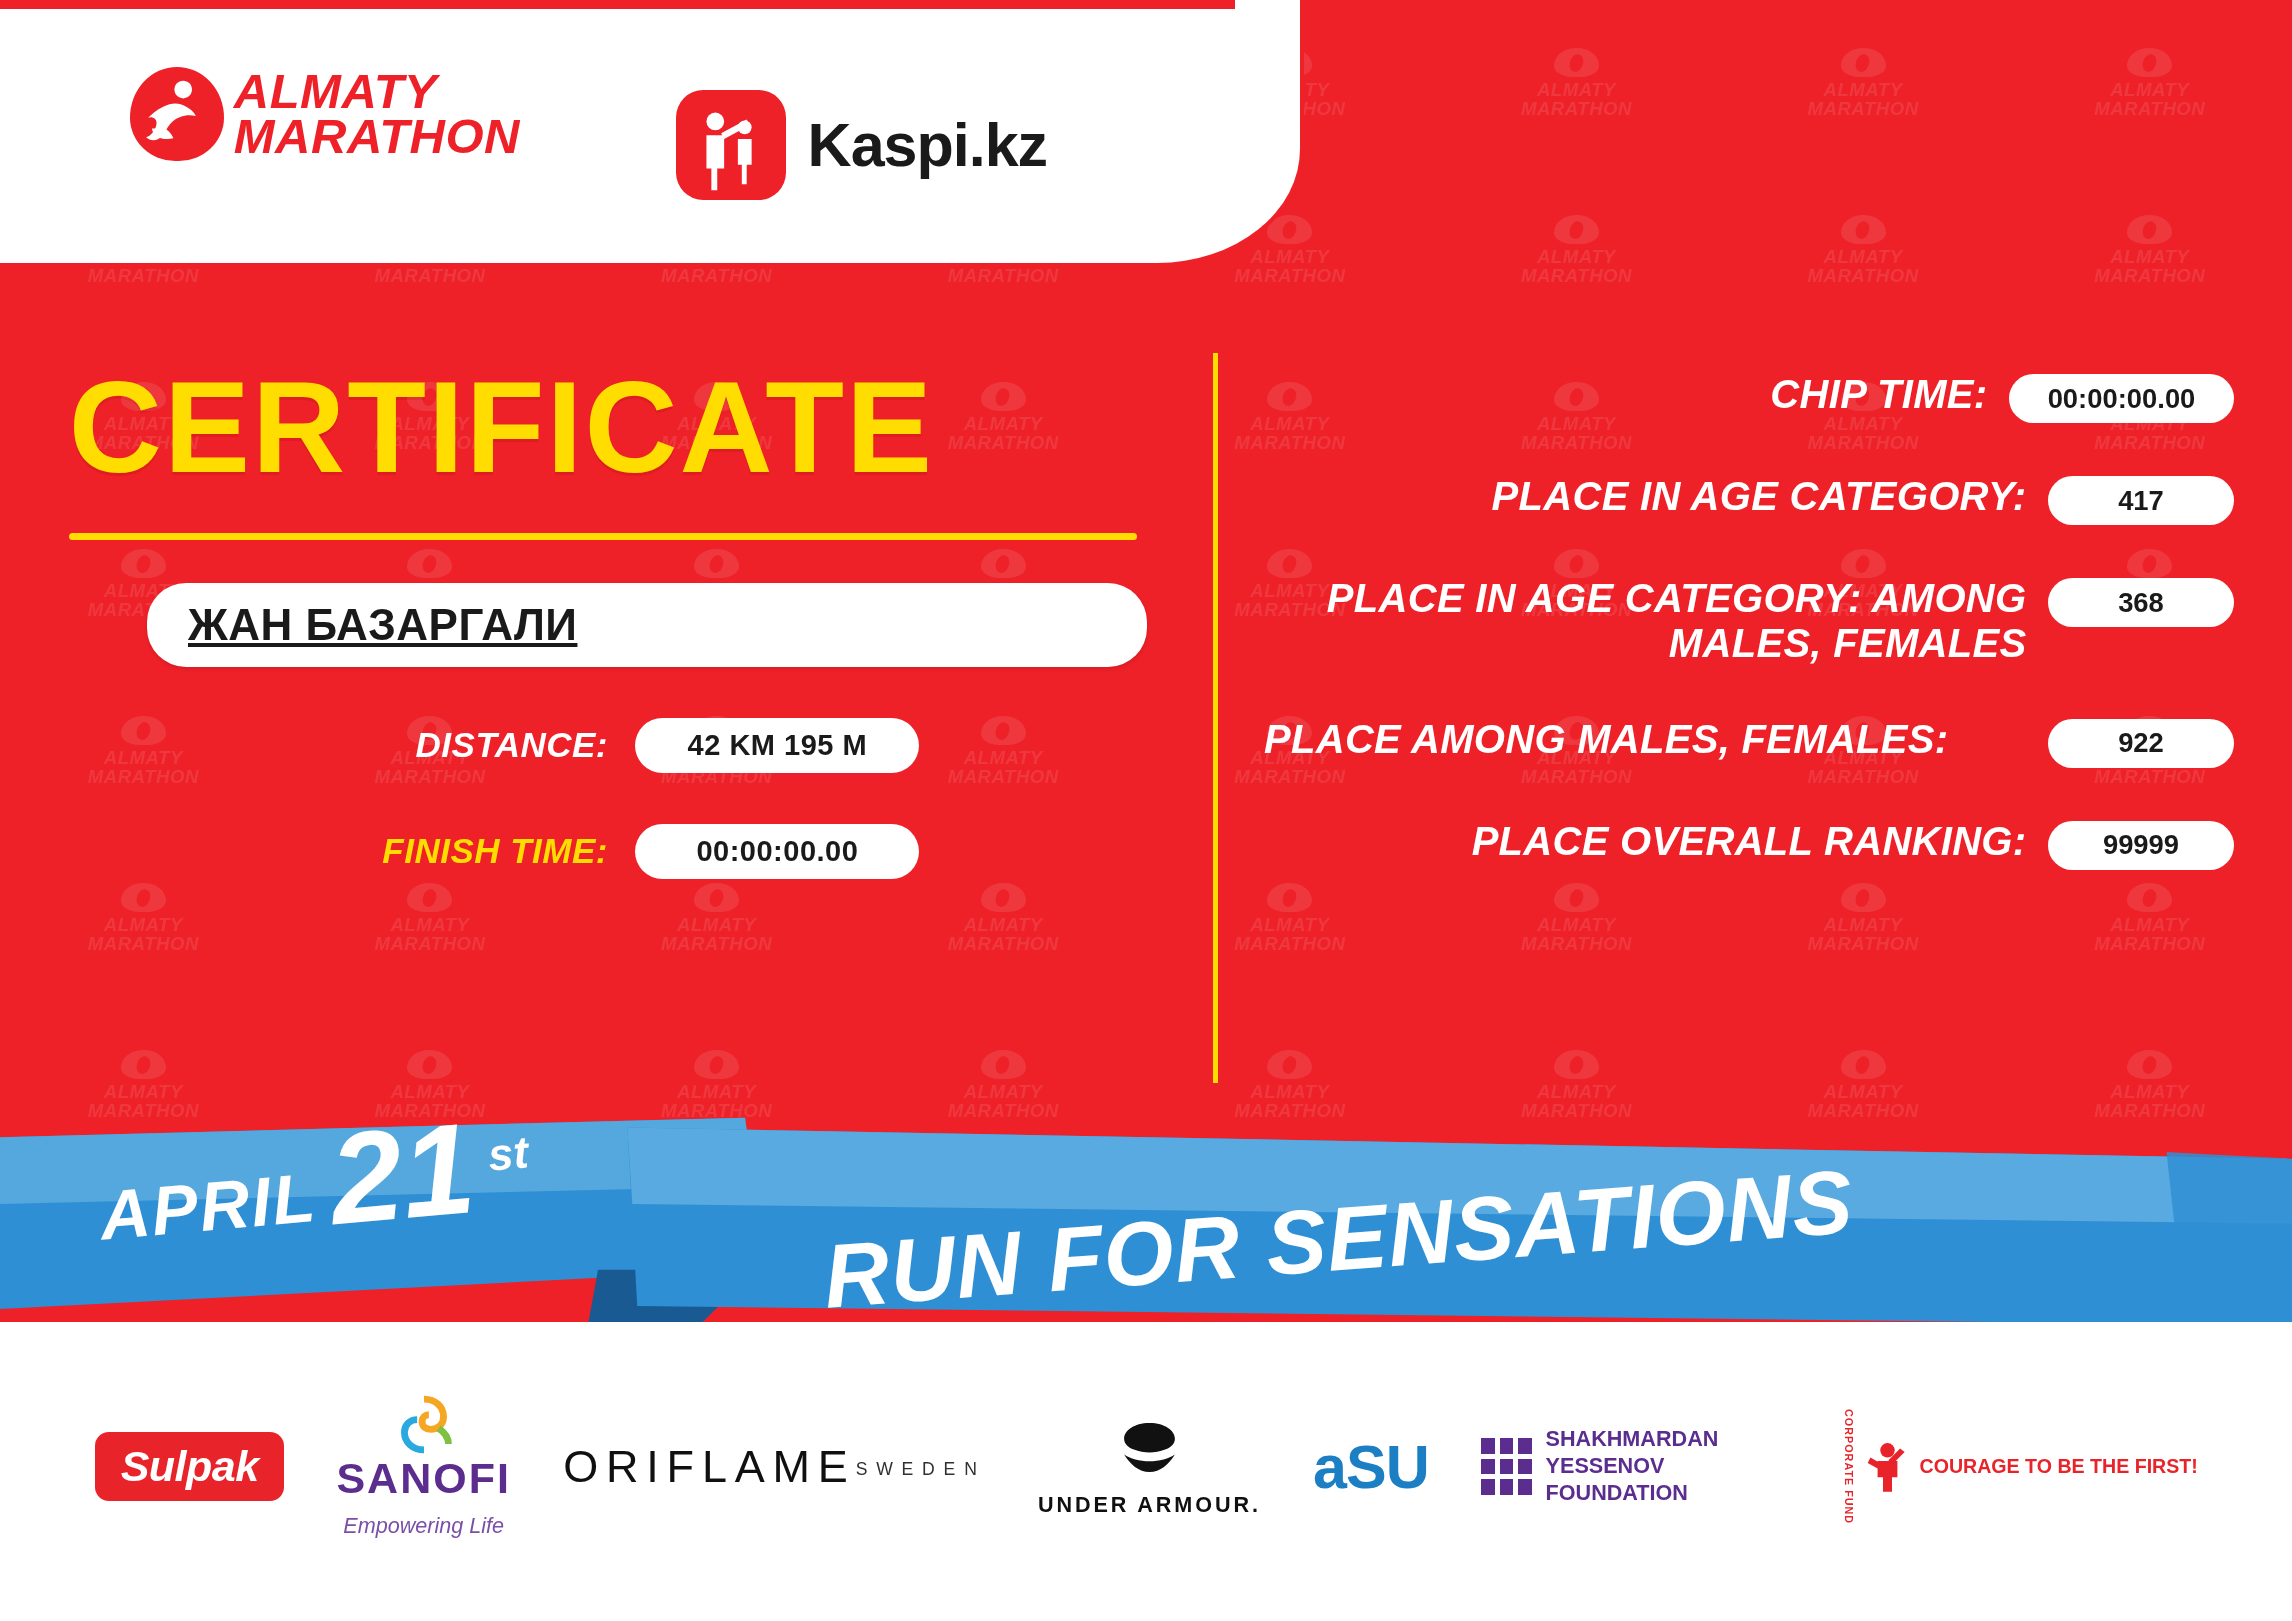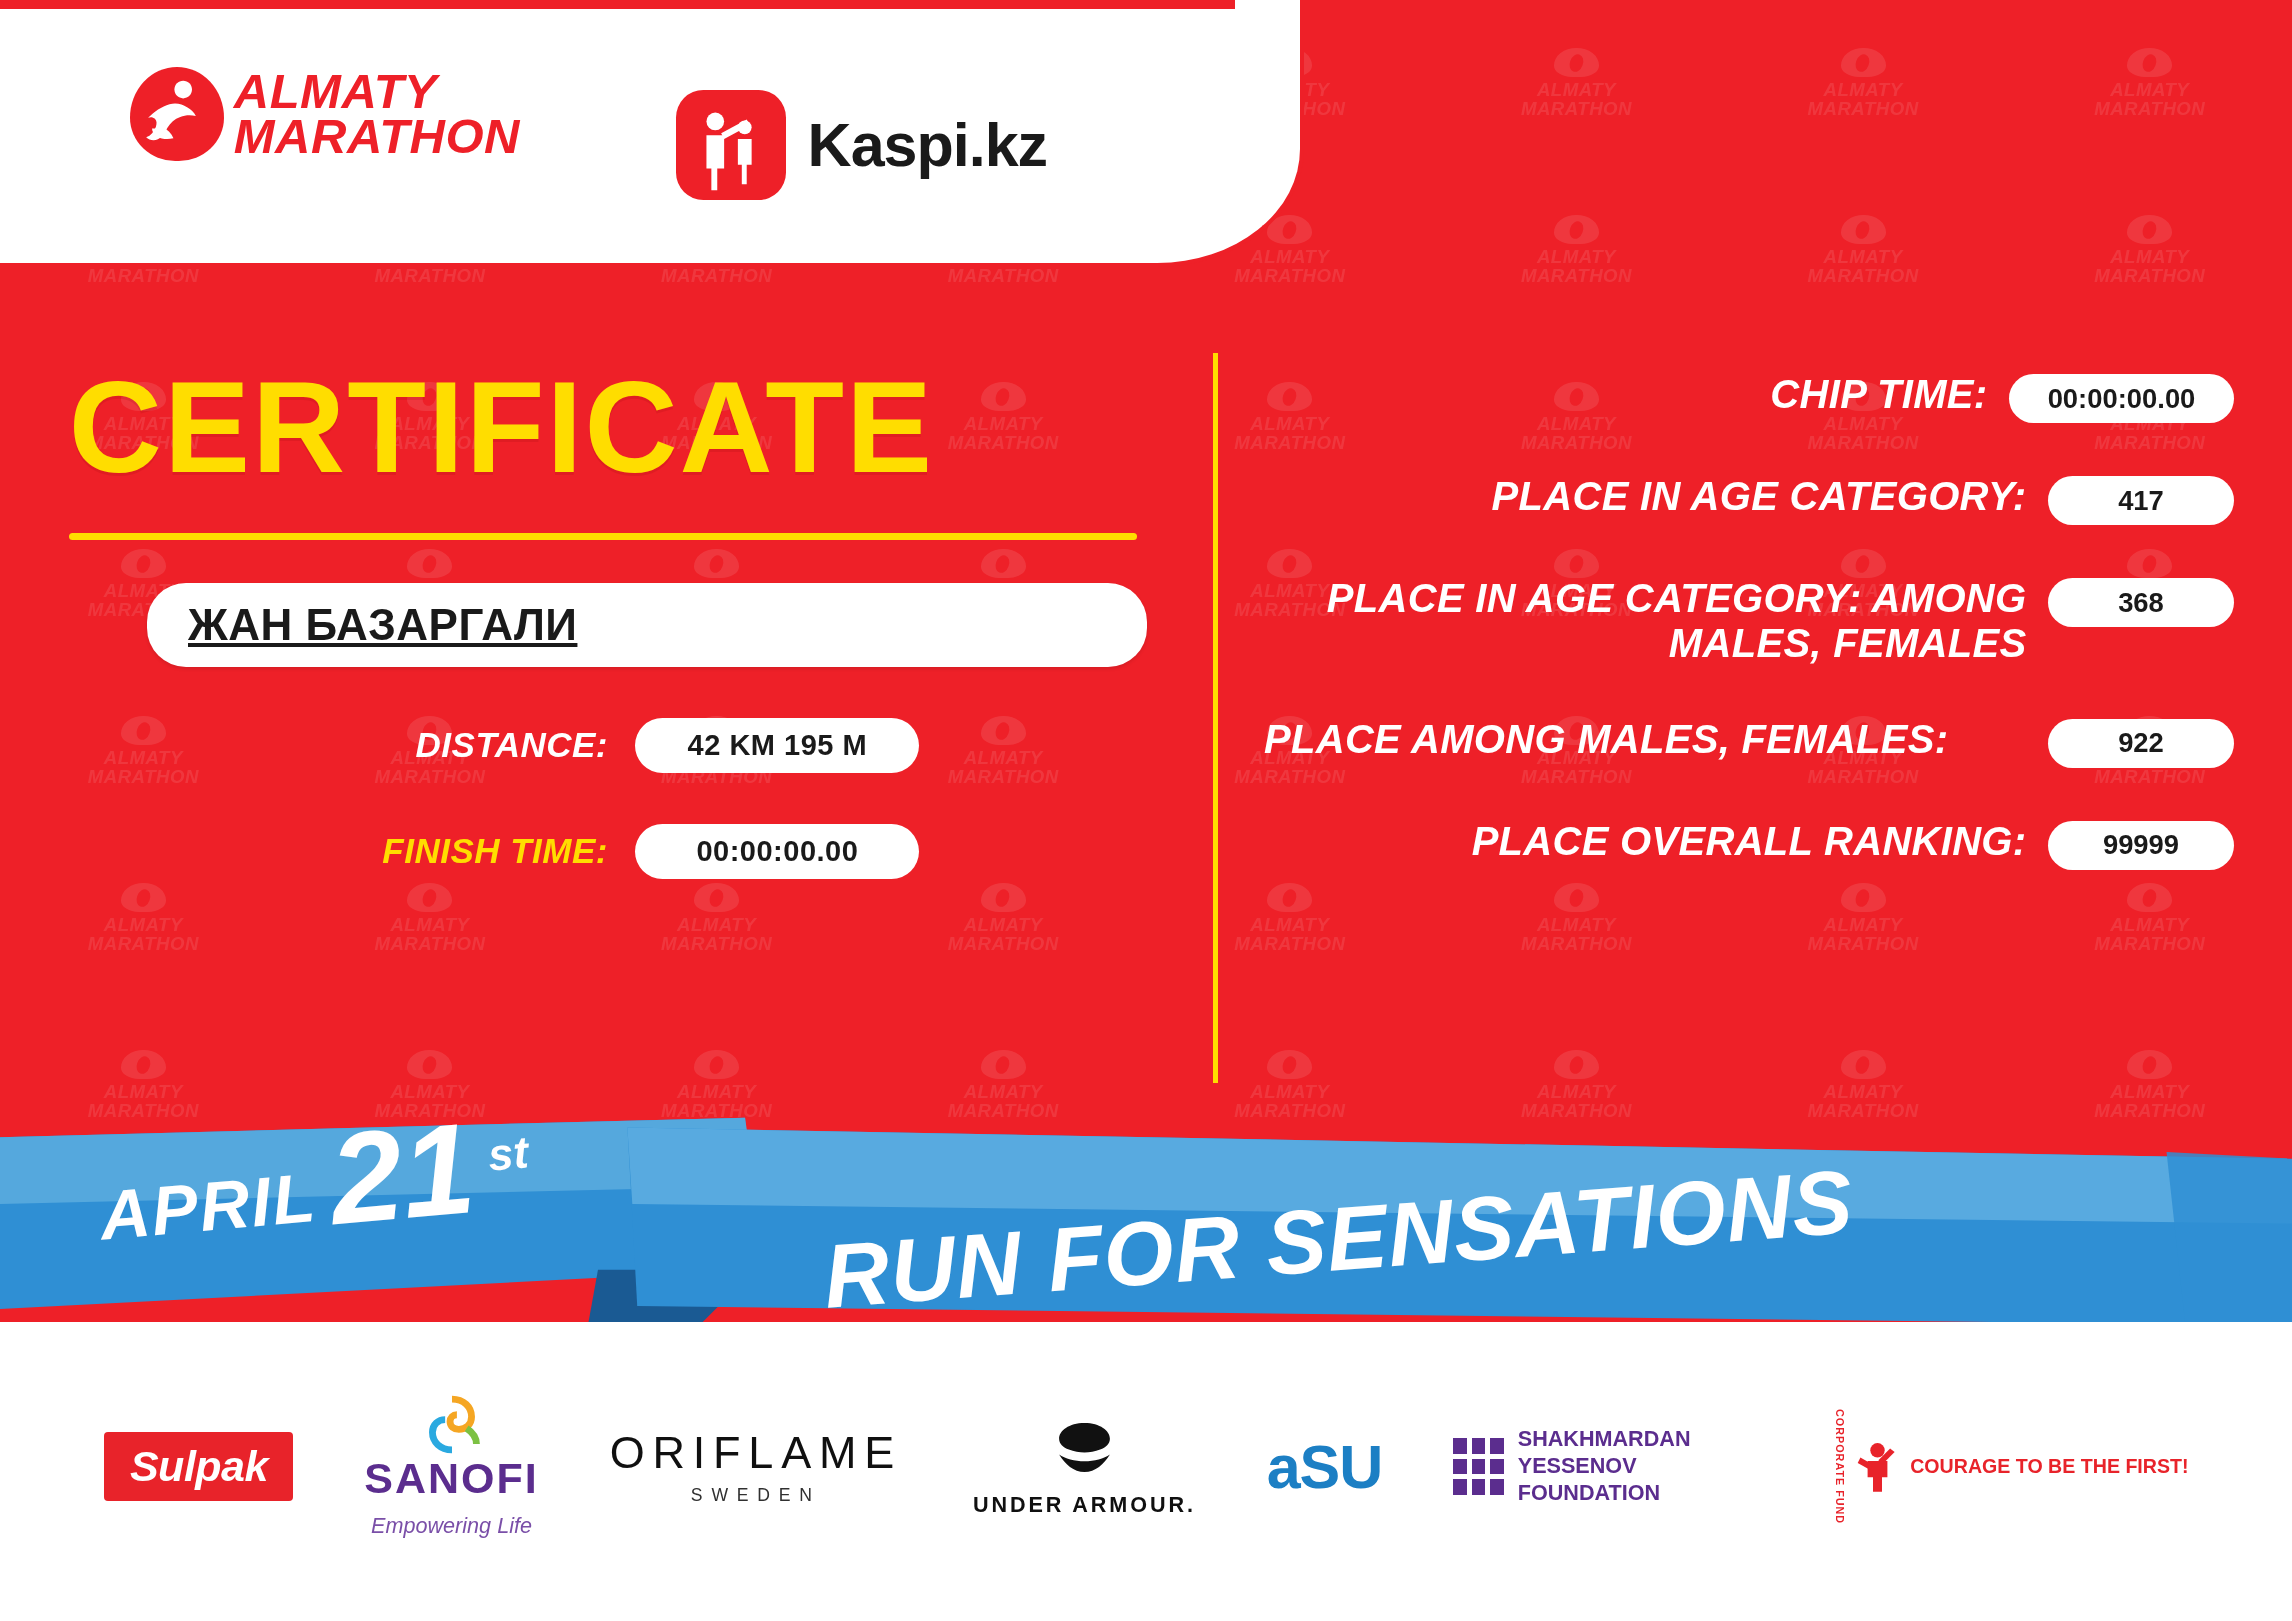--- a/index.html
+++ b/index.html
@@ -265,27 +265,27 @@
     background: #ffffff;
     z-index: 6;
     display: flex; align-items: center; justify-content: space-around;
     padding: 0 69px 9.8px 69px;
   }
   .sponsor { display: flex; align-items: center; justify-content: center; }
 
   .sp-sulpak {
     background: #e8232a; color:#fff;
     font-size: 43px; font-weight: 800; font-style: italic;
-    padding: 9.8px 25.5px; border-radius: 4px;
+    padding: 9.8px 25.5px; border-radius: 14px;
     letter-spacing: -0.5px;
   }
   .sp-sanofi { display: flex; flex-direction: column; align-items: center; }
   .sp-sanofi .name { font-size: 43px; font-weight: 700; color: #5b2d8e; letter-spacing: 2px; }
   .sp-sanofi .tag { font-size: 21.6px; font-style: italic; color: #7a4fa8; margin-top: 10px; }
-  .sp-oriflame { display: flex; flex-direction: column; align-items: center; }
+  .sp-oriflame { display: flex; flex-direction: row; align-items: center; }
   .sp-oriflame .name { font-size: 45px; font-weight: 400; letter-spacing: 7.8px; color: #101010; }
   .sp-oriflame .sub { font-size: 17.6px; letter-spacing: 8.8px; color: #303030; margin-top: 5.9px; }
   .sp-ua { display: flex; flex-direction: column; align-items: center; }
   .sp-ua .name { font-size: 21.6px; font-weight: 700; letter-spacing: 2.9px; color: #101010; margin-top: 7.8px; }
   .sp-asu .name { font-size: 61px; font-weight: 700; color: #1c7fc4; letter-spacing: -1px; }
   .sp-yessenov { display: flex; align-items: center; gap: 13.7px; }
   .sp-yessenov .bars { display: grid; grid-template-columns: repeat(3, 13.7px); grid-auto-rows: 15.7px; gap: 4.9px; }
   .sp-yessenov .bars i { background: #5b2d8e; display: block; }
   .sp-yessenov .txt { font-size: 21.6px; font-weight: 800; color: #5b2d8e; line-height: 1.25; max-width: 245px; }
   .sp-courage { display: flex; align-items: center; gap: 9.8px; }

